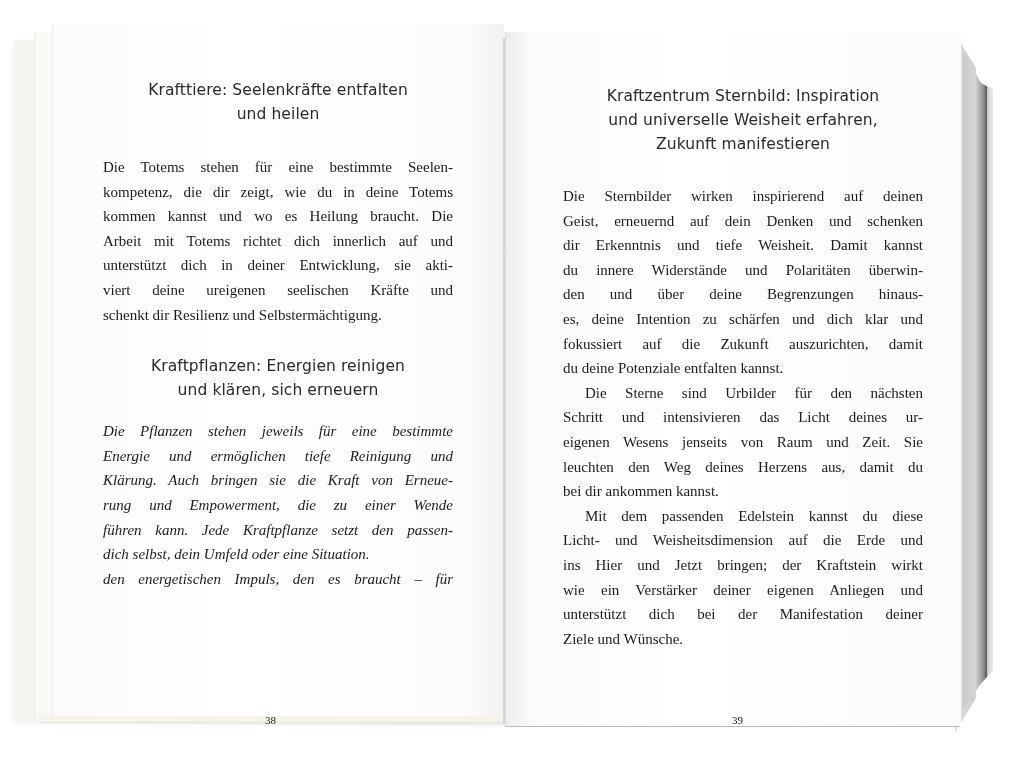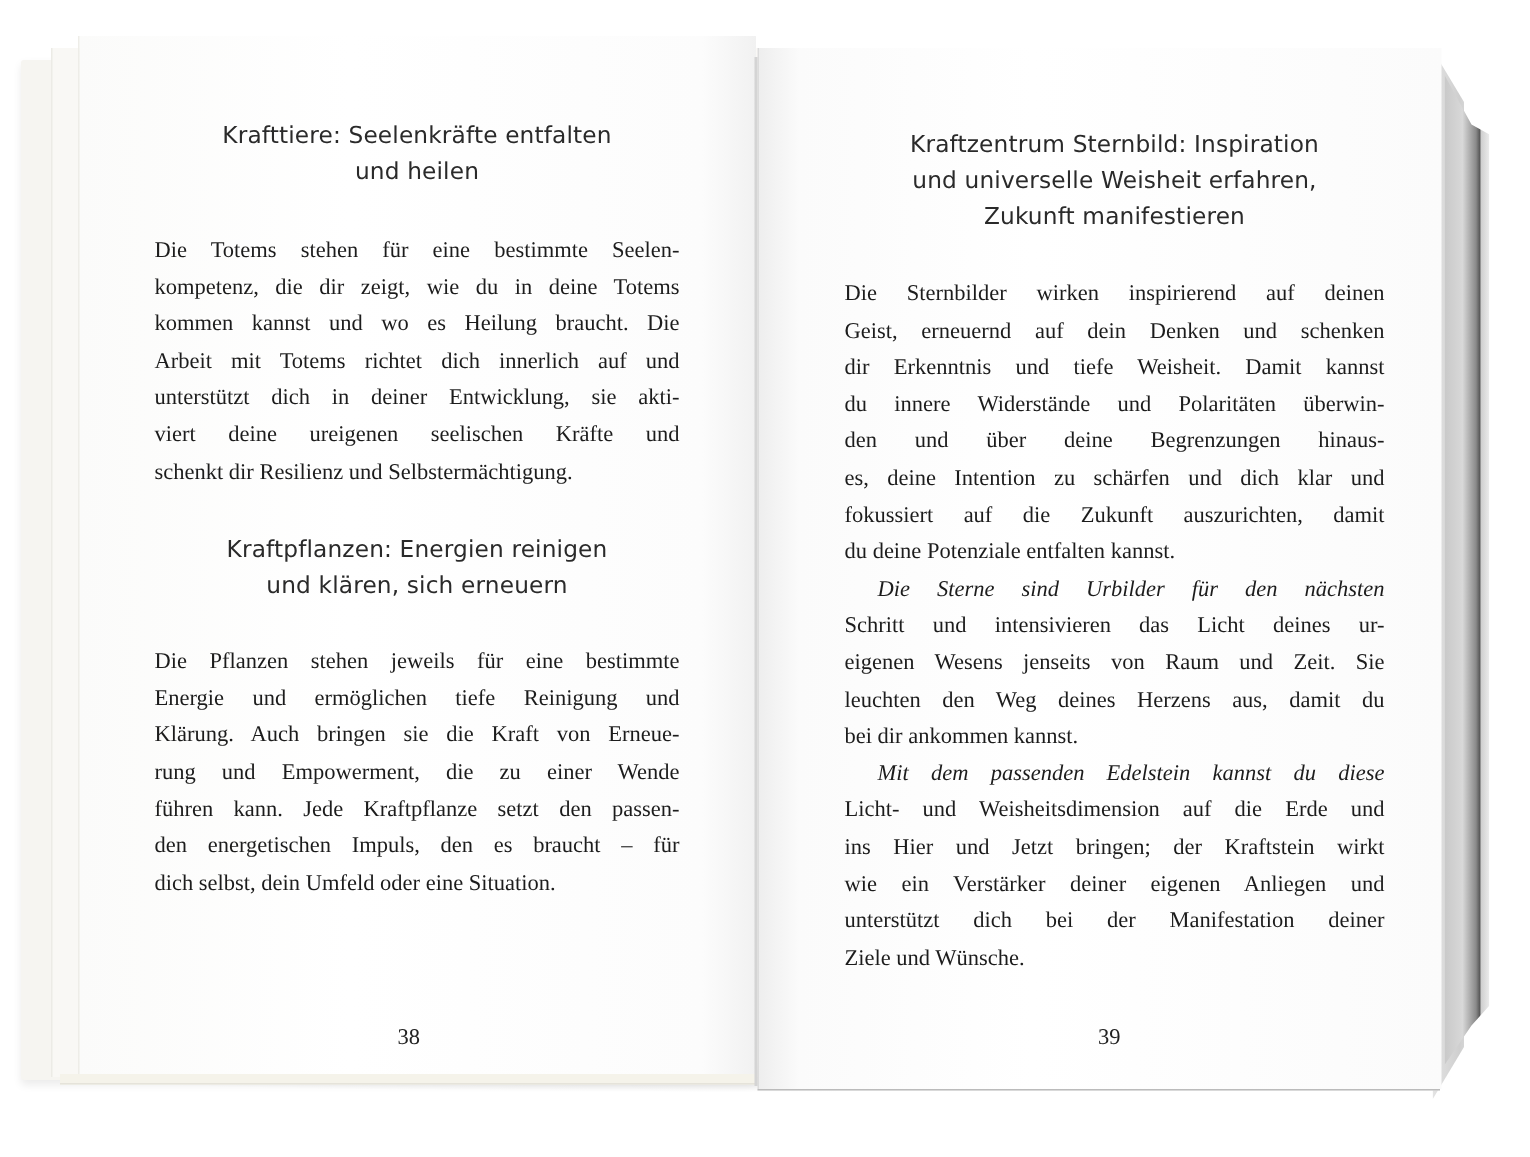--- a/index.html
+++ b/index.html
@@ -64,23 +64,23 @@
     .body-text {
       font-family:"Liberation Serif", "DejaVu Serif", serif;
       font-size:15px; line-height:24.6px; color:#1c1c1c;
       text-align:justify; margin:0;
     }
     .body-line {
       display:block; text-align:justify; text-align-last:justify; white-space:nowrap;
       height:24.6px;
     }
     .body-line.last { text-align-last:left; }
-    .body-line.indent { padding-left:22px;font-style:italic; }
+    .body-line.indent { padding-left:22px; }
     .page-number {
-      position:absolute; font-family:"Liberation Serif", serif; font-size:15px; color:#222;
+      position:absolute; font-family:"Liberation Serif", serif; font-size:11px; color:#222;margin-top:30px;
     }
   </style>
 </head>
 <body>
 
 <div class="scene">
   <div class="shadow"></div>
 
   <div class="left-stack"></div>
   <div class="left-stack2"></div>
@@ -105,28 +105,28 @@
       <span class="body-line">Arbeit mit Totems richtet dich innerlich auf und</span>
       <span class="body-line">unterstützt dich in deiner Entwicklung, sie akti-</span>
       <span class="body-line">viert deine ureigenen seelischen Kräfte und</span>
       <span class="body-line last">schenkt dir Resilienz und Selbstermächtigung.</span>
     </div>
 
     <div class="heading" style="margin-top:27px;text-align:center;">
       <div>Kraftpflanzen: Energien reinigen</div>
       <div>und klären, sich erneuern</div>
     </div>
-    <div class="body-text" style="margin-top:27px;">
+    <div class="body-text" style="margin-top:17px;font-style:italic;">
       <span class="body-line">Die Pflanzen stehen jeweils für eine bestimmte</span>
       <span class="body-line">Energie und ermöglichen tiefe Reinigung und</span>
       <span class="body-line">Klärung. Auch bringen sie die Kraft von Erneue-</span>
       <span class="body-line">rung und Empowerment, die zu einer Wende</span>
       <span class="body-line">führen kann. Jede Kraftpflanze setzt den passen-</span>
+      <span class="body-line last">dich selbst, dein Umfeld oder eine Situation.</span>
       <span class="body-line">den energetischen Impuls, den es braucht – für</span>
-      <span class="body-line last">dich selbst, dein Umfeld oder eine Situation.</span>
     </div>
   </div>
   <div class="page-number" style="left:265px; top:684px;">38</div>
 
   <div class="page-content" style="left:563px; top:84px; width:360px;">
     <div class="heading">
       <div>Kraftzentrum Sternbild: Inspiration</div>
       <div>und universelle Weisheit erfahren,</div>
       <div>Zukunft manifestieren</div>
     </div>

